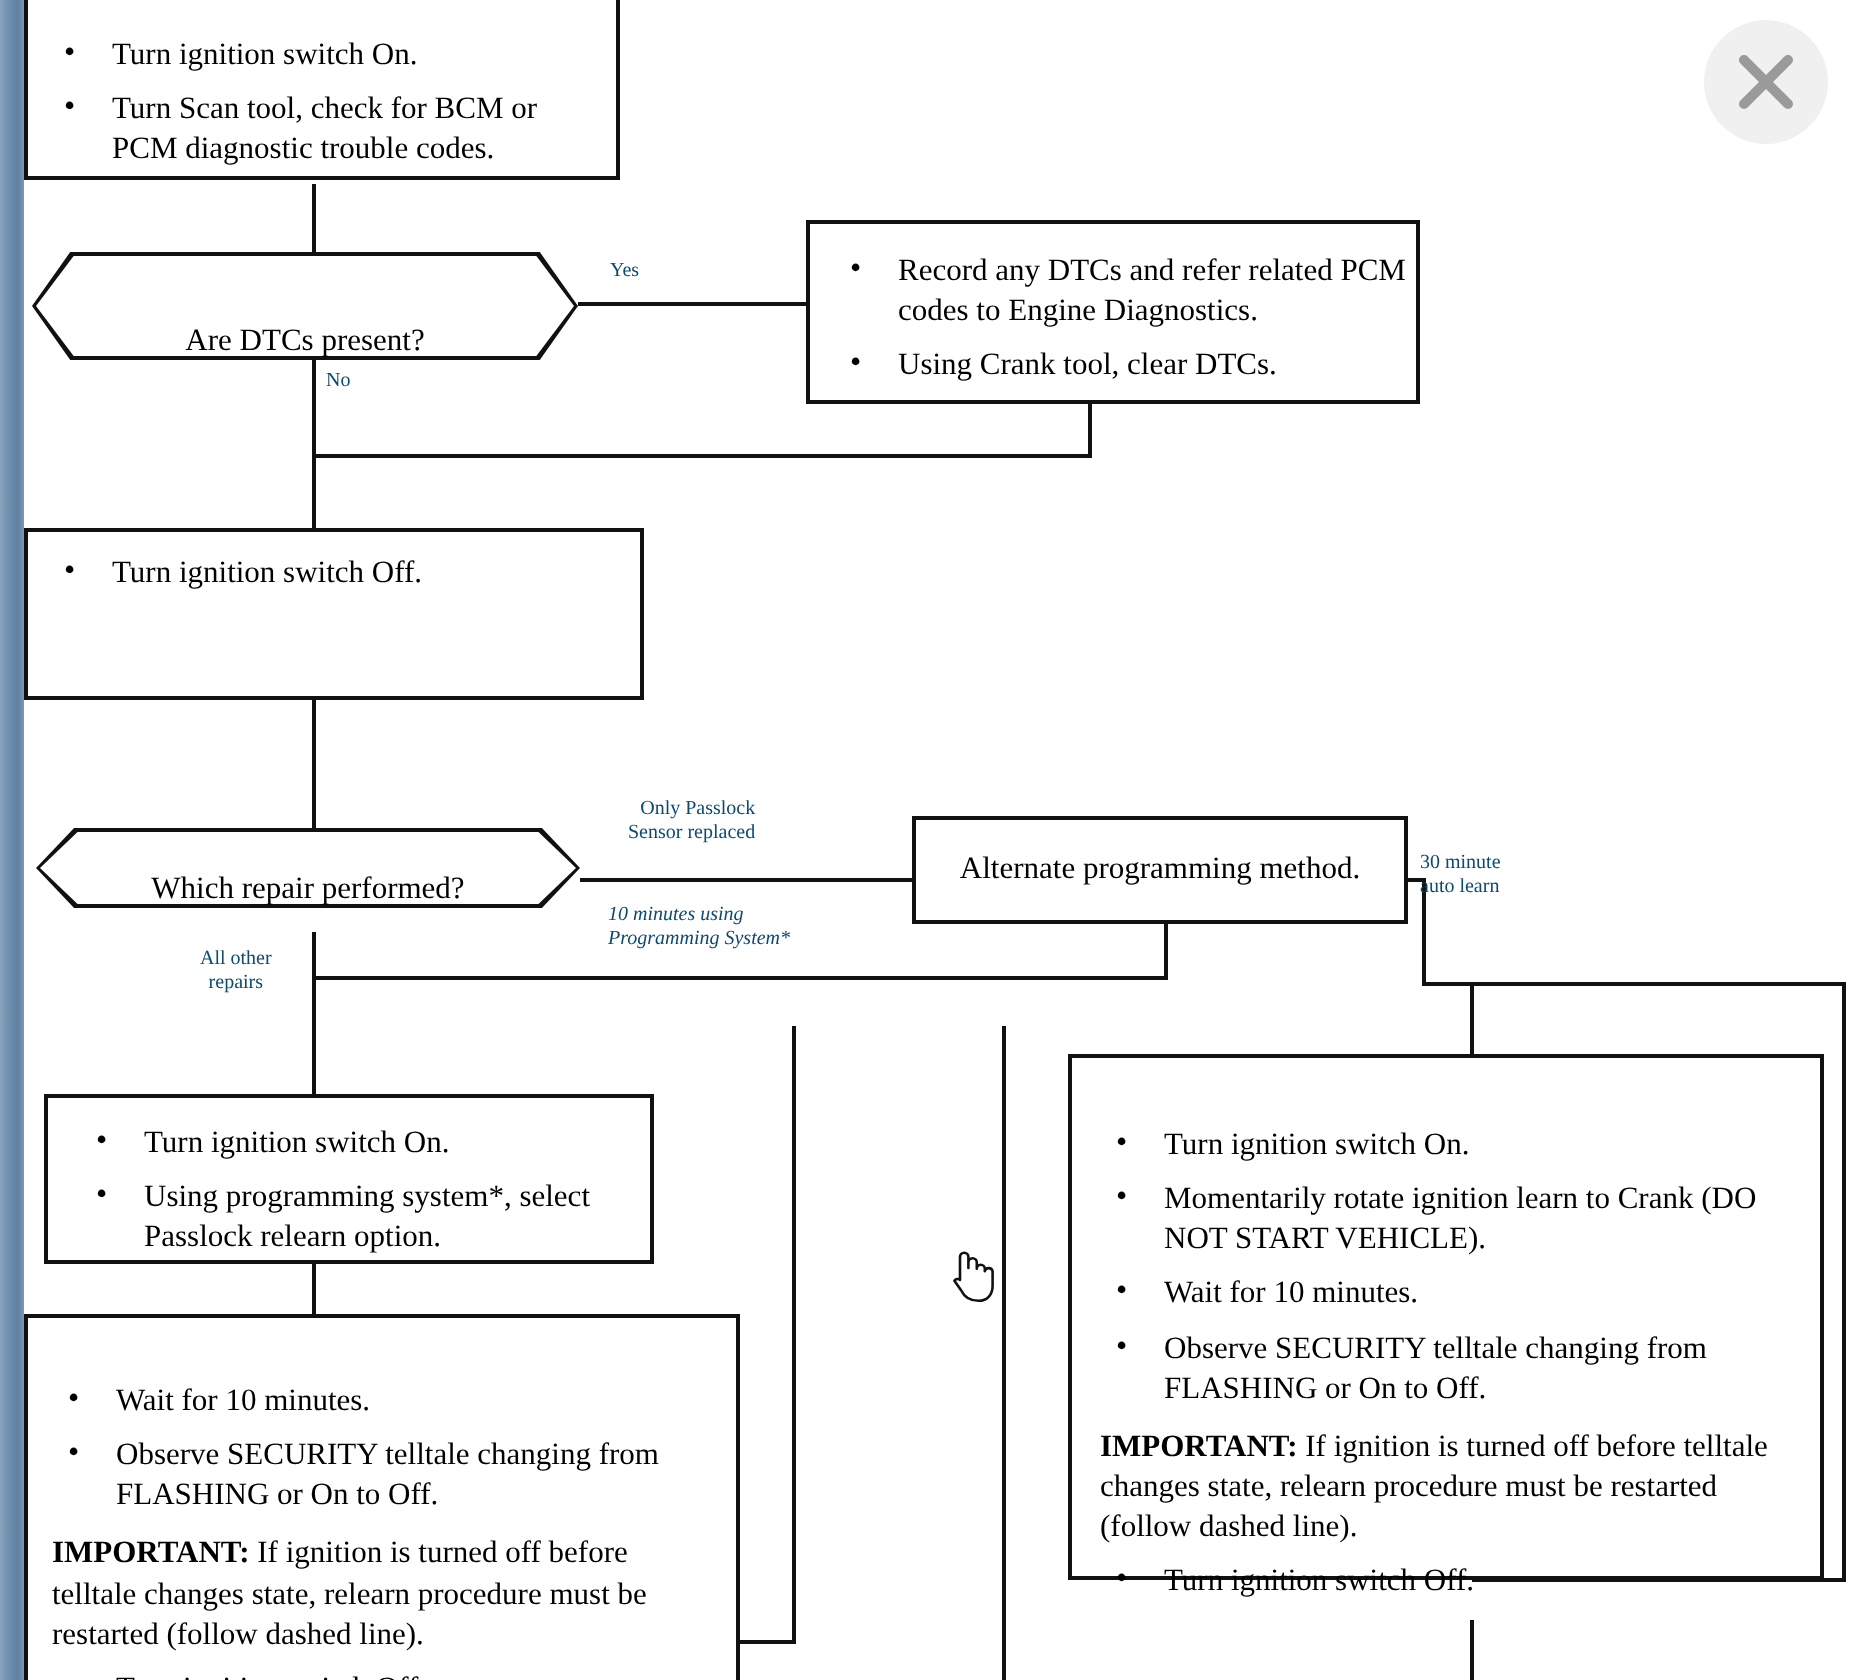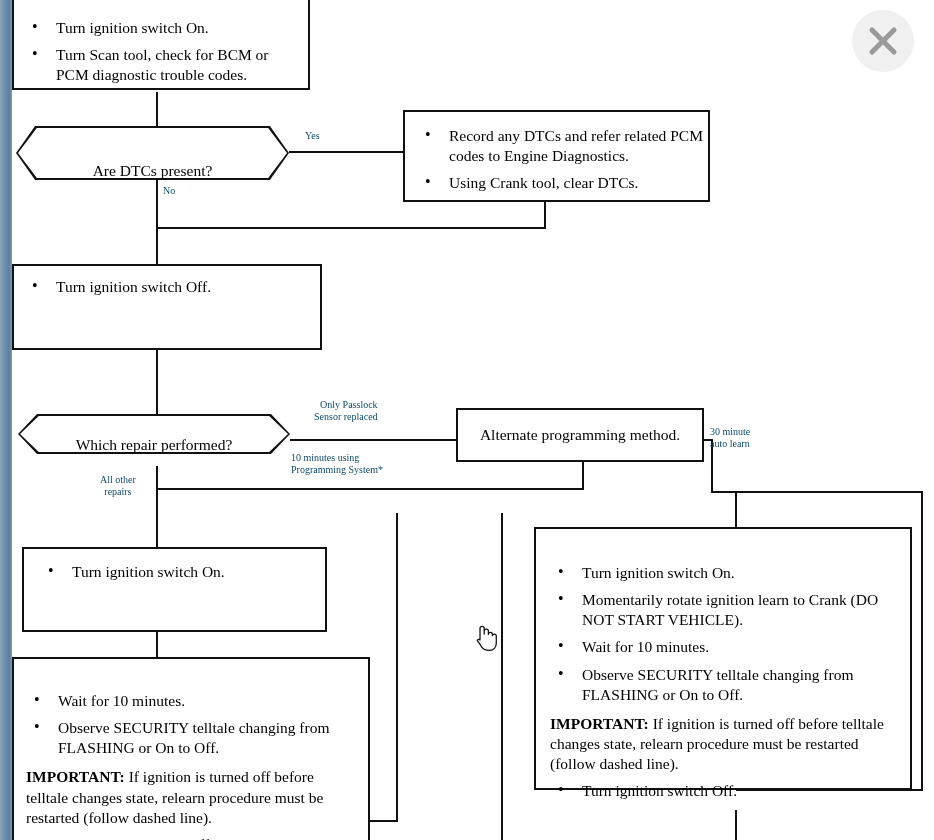--- a/index.html
+++ b/index.html
@@ -158,34 +158,35 @@
   </div>
 
   <div class="decision" style="left:18px;top:414px;width:272px;height:40px;background:#111;">
     <div style="position:absolute;left:2px;top:2px;right:2px;bottom:2px;background:#fff;
                 -webkit-clip-path:polygon(7% 0,93% 0,100% 50%,93% 100%,7% 100%,0 50%);
                 clip-path:polygon(7% 0,93% 0,100% 50%,93% 100%,7% 100%,0 50%);"></div>
     <span class="hexlabel">Which repair performed?</span>
   </div>
   <div class="edge-label" style="left:314px;top:399px;text-align:right;">Only Passlock
 Sensor replaced</div>
-  <div class="edge-label" style="left:291px;top:452px;">10 minutes using
+  <div class="edge-label" style="left:304px;top:452px;font-style:italic;">10 minutes using
 Programming System*</div>
   <div class="edge-label" style="left:70px;top:474px;text-align:center;margin-left:30px;">All other
 repairs</div>
 
   <div class="node" style="left:456px;top:408px;width:248px;height:54px;display:flex;align-items:center;justify-content:center;text-align:center;">
     <span>Alternate programming method.</span>
   </div>
   <div class="edge-label" style="left:710px;top:394px;margin-top:32px;">30 minute
 auto learn</div>
 
   <div class="node" style="left:22px;top:547px;width:305px;height:85px;padding:13px 12px 8px 16px;">
     <ul class="bl">
       <li>Turn ignition switch On.</li>
+      <li>Using programming system*, select Passlock relearn option.</li>
     </ul>
   </div>
 
   <div class="node" style="left:12px;top:657px;width:358px;height:200px;padding:32px 14px 8px 12px;">
     <ul class="bl">
       <li>Wait for 10 minutes.</li>
       <li>Observe SECURITY telltale changing from FLASHING or On to Off.</li>
     </ul>
     <p class="para"><b>IMPORTANT:</b><span> If ignition is turned off before telltale changes state, relearn procedure must be restarted (follow dashed line).</span></p>
     <ul class="bl tight">

